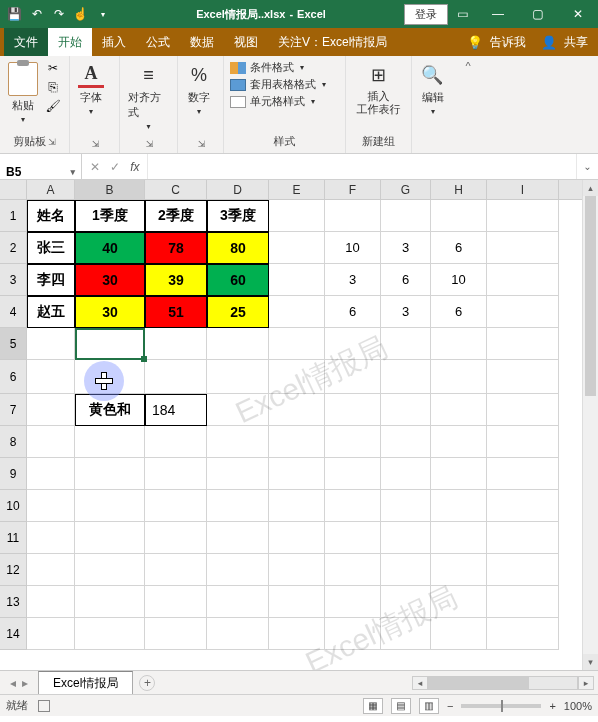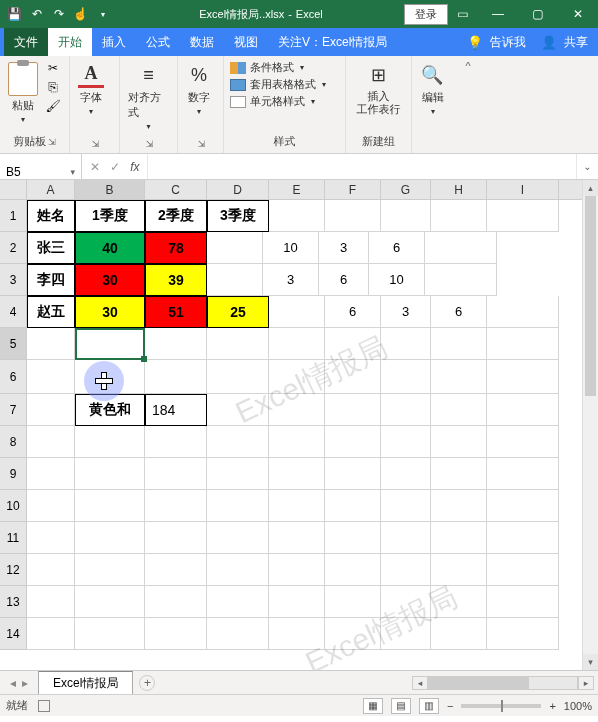--- a/index.html
+++ b/index.html
@@ -2,27 +2,27 @@
 <html><head>
 <meta charset="utf-8">
 <style>
 * { box-sizing: border-box; margin: 0; padding: 0; font-family: "Microsoft YaHei", sans-serif; }
 body { width: 598px; height: 722px; background: #fff; overflow: hidden; position: relative; }
 
 
 .title-bar { background: #217346; height: 28px; display: flex; align-items: center; color: #fff; font-size: 11px; }
 .qat { display: flex; gap: 4px; padding: 0 6px; align-items: center; }
 .qat-icon { width: 18px; height: 18px; display: flex; align-items: center; justify-content: center; font-size: 12px; color: #fff; }
-.title-text { flex: 1; text-align: center; display: flex; align-items: center; justify-content: center; gap: 4px; }
+.title-text { flex: 1; text-align: center; display: flex; align-items: center; justify-content: center; gap: 4px; font-weight: bold; }
 .btn-login { background: #fff; color: #333; padding: 2px 10px; font-size: 11px; border: 1px solid #999; }
 .win-btns { display: flex; }
 .win-btn { width: 40px; height: 28px; display: flex; align-items: center; justify-content: center; color: #fff; font-size: 12px; }
 
 
-.ribbon-tabs { background: #3b82f6; height: 28px; display: flex; align-items: stretch; padding: 0 4px; font-size: 12px; }
+.ribbon-tabs { background: #a16207; height: 28px; display: flex; align-items: stretch; padding: 0 4px; font-size: 12px; }
 .rtab { padding: 0 10px; display: flex; align-items: center; color: #fff; cursor: pointer; }
 .rtab.file { background: #1a5c38; }
 .rtab.active { background: #fff; color: #217346; }
 .rtab-right { margin-left: auto; display: flex; align-items: center; gap: 6px; color: #fff; }
 .rtab-right .icon { font-size: 13px; }
 
 
 .ribbon { background: #f3f2f1; height: 98px; display: flex; border-bottom: 1px solid #d0d0d0; }
 .rgroup { border-right: 1px solid #e0e0e0; padding: 4px 6px; display: flex; flex-direction: column; justify-content: space-between; }
 .rgroup-content { display: flex; align-items: flex-start; gap: 4px; flex: 1; }
@@ -36,21 +36,21 @@
 .si { width: 18px; height: 16px; font-size: 12px; display: flex; align-items: center; justify-content: center; }
 .styles-list { font-size: 11px; color: #333; display: flex; flex-direction: column; gap: 2px; }
 .styles-item { display: flex; align-items: center; gap: 4px; }
 .styles-icon { width: 16px; height: 12px; }
 .cf-icon { background: linear-gradient(90deg,#e8a33d 50%,#5b9bd5 50%); }
 .tf-icon { background: #5b9bd5; border: 1px solid #41719c; }
 .cs-icon { background: #fff; border: 1px solid #999; }
 
 
 .namebar { height: 26px; display: flex; border-bottom: 1px solid #d0d0d0; }
-.namebox { width: 82px; border-right: 1px solid #d0d0d0; display: flex; align-items: center; padding: 18px 6px; font-size: 12px; }
+.namebox { width: 82px; border-right: 1px solid #d0d0d0; display: flex; align-items: center; padding: 18px 6px; font-size: 12px; font-weight: bold; }
 .namebox .arrow { margin-left: auto; font-size: 9px; color: #666; }
 .fx-icons { display: flex; align-items: center; padding: 0 8px; gap: 10px; color: #999; font-size: 12px; border-right: 1px solid #e8e8e8; }
 .fx { font-style: italic; color: #555; }
 .formula-input { flex: 1; padding: 0 6px; font-size: 12px; }
 .fbar-toggle { width: 22px; display: flex; align-items: center; justify-content: center; color: #666; font-size: 10px; border-left: 1px solid #e8e8e8; }
 .col-hdrs { display: flex; height: 20px; background: #e6e6e6; border-bottom: 1px solid #ccc; }
 .corner { width: 27px; border-right: 1px solid #ccc; background: #e6e6e6; }
 .ch { border-right: 1px solid #ccc; display: flex; align-items: center; justify-content: center; font-size: 12px; color: #333; background: #e6e6e6; }
 .ch.sel { background: #d2d2d2; }
 .row { display: flex; }
@@ -277,31 +277,33 @@
         <div class="cell " style="width:56px;"></div>
         <div class="cell " style="width:50px;"></div>
         <div class="cell " style="width:56px;"></div>
         <div class="cell " style="width:72px;"></div>
       </div>
       <div class="row" style="height:32px">
         <div class="rh" style="height:32px">2</div>
         <div class="cell bold center tbl" style="width:48px;">张三</div>
         <div class="cell bold center tbl green" style="width:70px;">40</div>
         <div class="cell bold center tbl red" style="width:62px;">78</div>
+        <div class="cell bold center tbl yellow" style="width:62px;">80</div>
         <div class="cell " style="width:56px;"></div>
         <div class="cell center" style="width:56px;font-size:13px">10</div>
         <div class="cell center" style="width:50px;font-size:13px">3</div>
         <div class="cell center" style="width:56px;font-size:13px">6</div>
         <div class="cell " style="width:72px;"></div>
       </div>
       <div class="row" style="height:32px">
         <div class="rh" style="height:32px">3</div>
         <div class="cell bold center tbl" style="width:48px;">李四</div>
         <div class="cell bold center tbl red" style="width:70px;">30</div>
         <div class="cell bold center tbl yellow" style="width:62px;">39</div>
+        <div class="cell bold center tbl green" style="width:62px;">60</div>
         <div class="cell " style="width:56px;"></div>
         <div class="cell center" style="width:56px;font-size:13px">3</div>
         <div class="cell center" style="width:50px;font-size:13px">6</div>
         <div class="cell center" style="width:56px;font-size:13px">10</div>
         <div class="cell " style="width:72px;"></div>
       </div>
       <div class="row" style="height:32px">
         <div class="rh" style="height:32px">4</div>
         <div class="cell bold center tbl" style="width:48px;">赵五</div>
         <div class="cell bold center tbl yellow" style="width:70px;">30</div>

